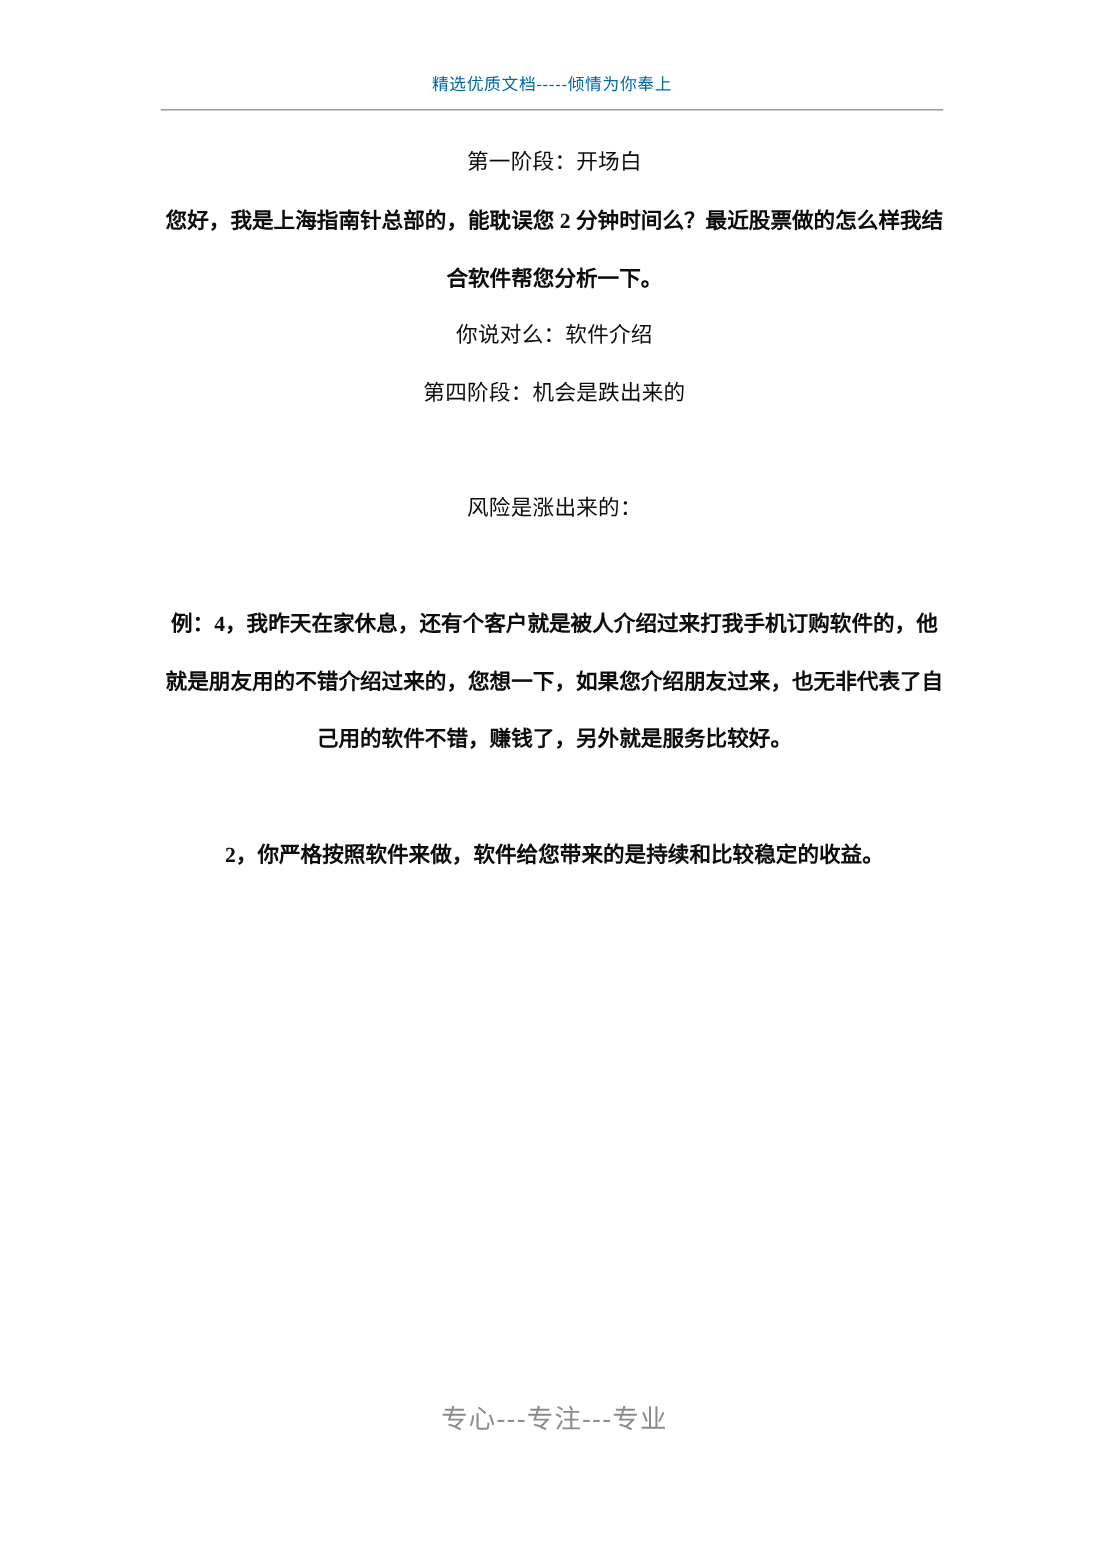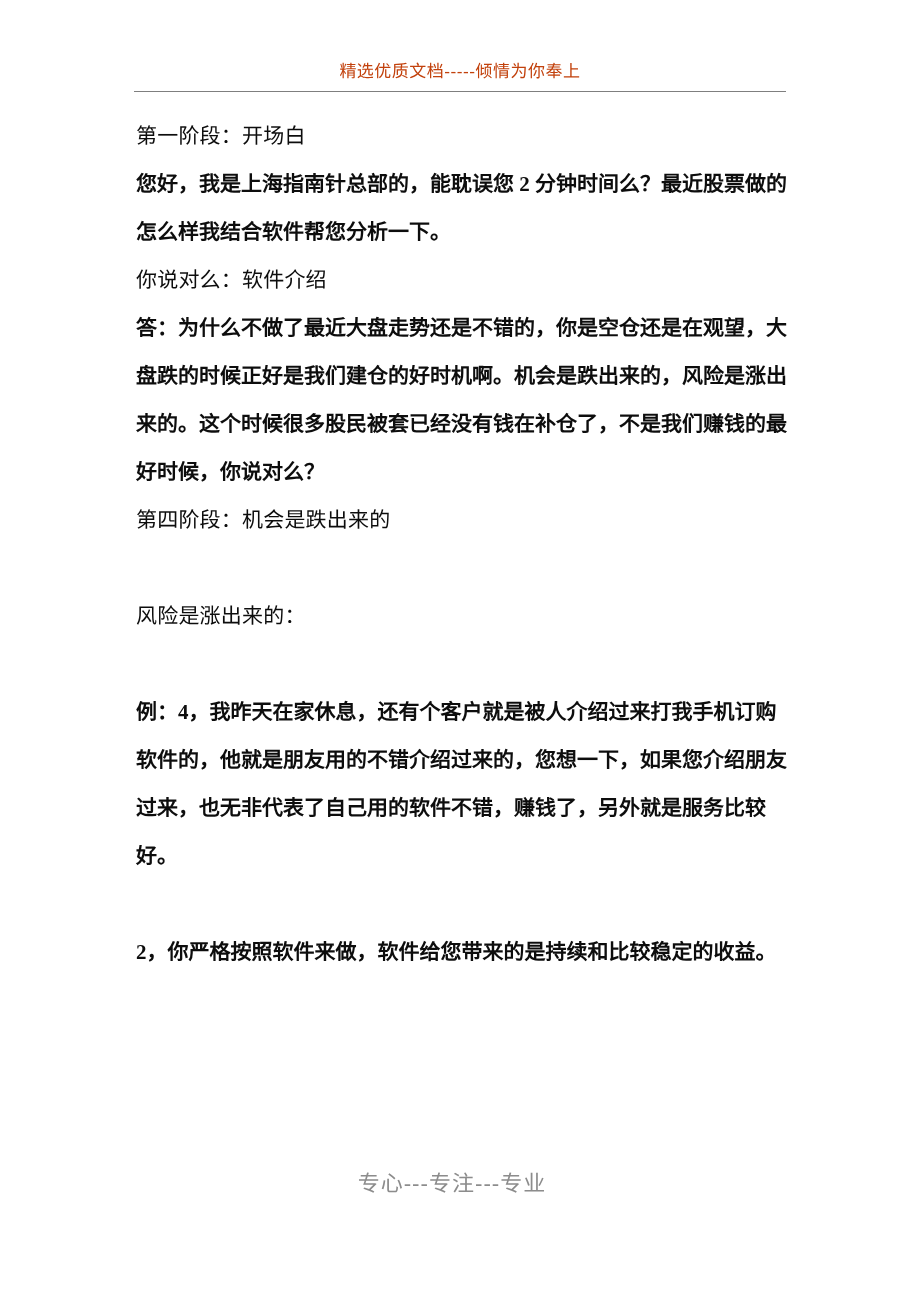--- a/index.html
+++ b/index.html
@@ -28,23 +28,23 @@
   
   .header-zone {
     position: absolute;
     left: 134px;
     top: 56px;
     width: 652px;
   }
   .header-text {
     text-align: center;
     font-family: "DejaVu Serif", "Liberation Serif", serif;
-    font-size: 17px;
+    font-size: 14px;
     line-height: 30px;
-    color: #c2410c;
+    color: #0369a1;
     letter-spacing: 0.5px;
     white-space: nowrap;
   }
   .header-rule {
     margin-top: 5px;
     width: 652px;
     height: 1px;
     background: #7f7f7f;
     font-size: 0;
     line-height: 0;
@@ -52,24 +52,24 @@
 
   
   .body-zone {
     position: absolute;
     left: 136px;
     top: 112px;
     width: 652px;
   }
   .line {
     font-family: "DejaVu Sans", "Liberation Sans", sans-serif;
-    font-size: 21px;
+    font-size: 18px;
     line-height: 48px;
     color: #0d0d0d;
-    text-align: left;
+    text-align: center;
     letter-spacing: 0.2px;
     word-break: break-all;
     white-space: pre-wrap;
   }
   .line.bold {
     font-weight: bold;
     letter-spacing: 0;
     font-family: Liberation Serif, serif;
   }
   .line.regular {
@@ -79,21 +79,21 @@
     height: 48px;
     line-height: 48px;
   }
   .line.blank::after {
     content: "\00a0";
   }
 
   
   .footer-zone {
     position: absolute;
-    left: 126px;
+    left: 136px;
     top: 1168px;
     width: 652px;
   }
   .footer-text {
     text-align: center;
     font-family: "DejaVu Serif", "Liberation Serif", serif;
     font-size: 22px;
     line-height: 32px;
     color: #8c8c8c;
     letter-spacing: 1px;
@@ -107,21 +107,20 @@
 
   <div class="header-zone">
     <div class="header-text">精选优质文档-----倾情为你奉上</div>
     <div class="header-rule"></div>
   </div>
 
   <div class="body-zone">
       <div class="line regular">第一阶段：开场白</div>
       <div class="line bold">您好，我是上海指南针总部的，能耽误您 2 分钟时间么？最近股票做的怎么样我结合软件帮您分析一下。</div>
       <div class="line regular">你说对么：软件介绍</div>
-      <div class="line bold">答：为什么不做了最近大盘走势还是不错的，你是空仓还是在观望，大盘跌的时候正好是我们建仓的好时机啊。机会是跌出来的，风险是涨出来的。这个时候很多股民被套已经没有钱在补仓了，不是我们赚钱的最好时候，你说对么？</div>
       <div class="line regular">第四阶段：机会是跌出来的</div>
       <div class="line blank"></div>
       <div class="line regular">风险是涨出来的：</div>
       <div class="line blank"></div>
       <div class="line bold">例：4，我昨天在家休息，还有个客户就是被人介绍过来打我手机订购软件的，他就是朋友用的不错介绍过来的，您想一下，如果您介绍朋友过来，也无非代表了自己用的软件不错，赚钱了，另外就是服务比较好。</div>
       <div class="line blank"></div>
       <div class="line bold">2，你严格按照软件来做，软件给您带来的是持续和比较稳定的收益。</div>
     </div>
 
   <div class="footer-zone">

